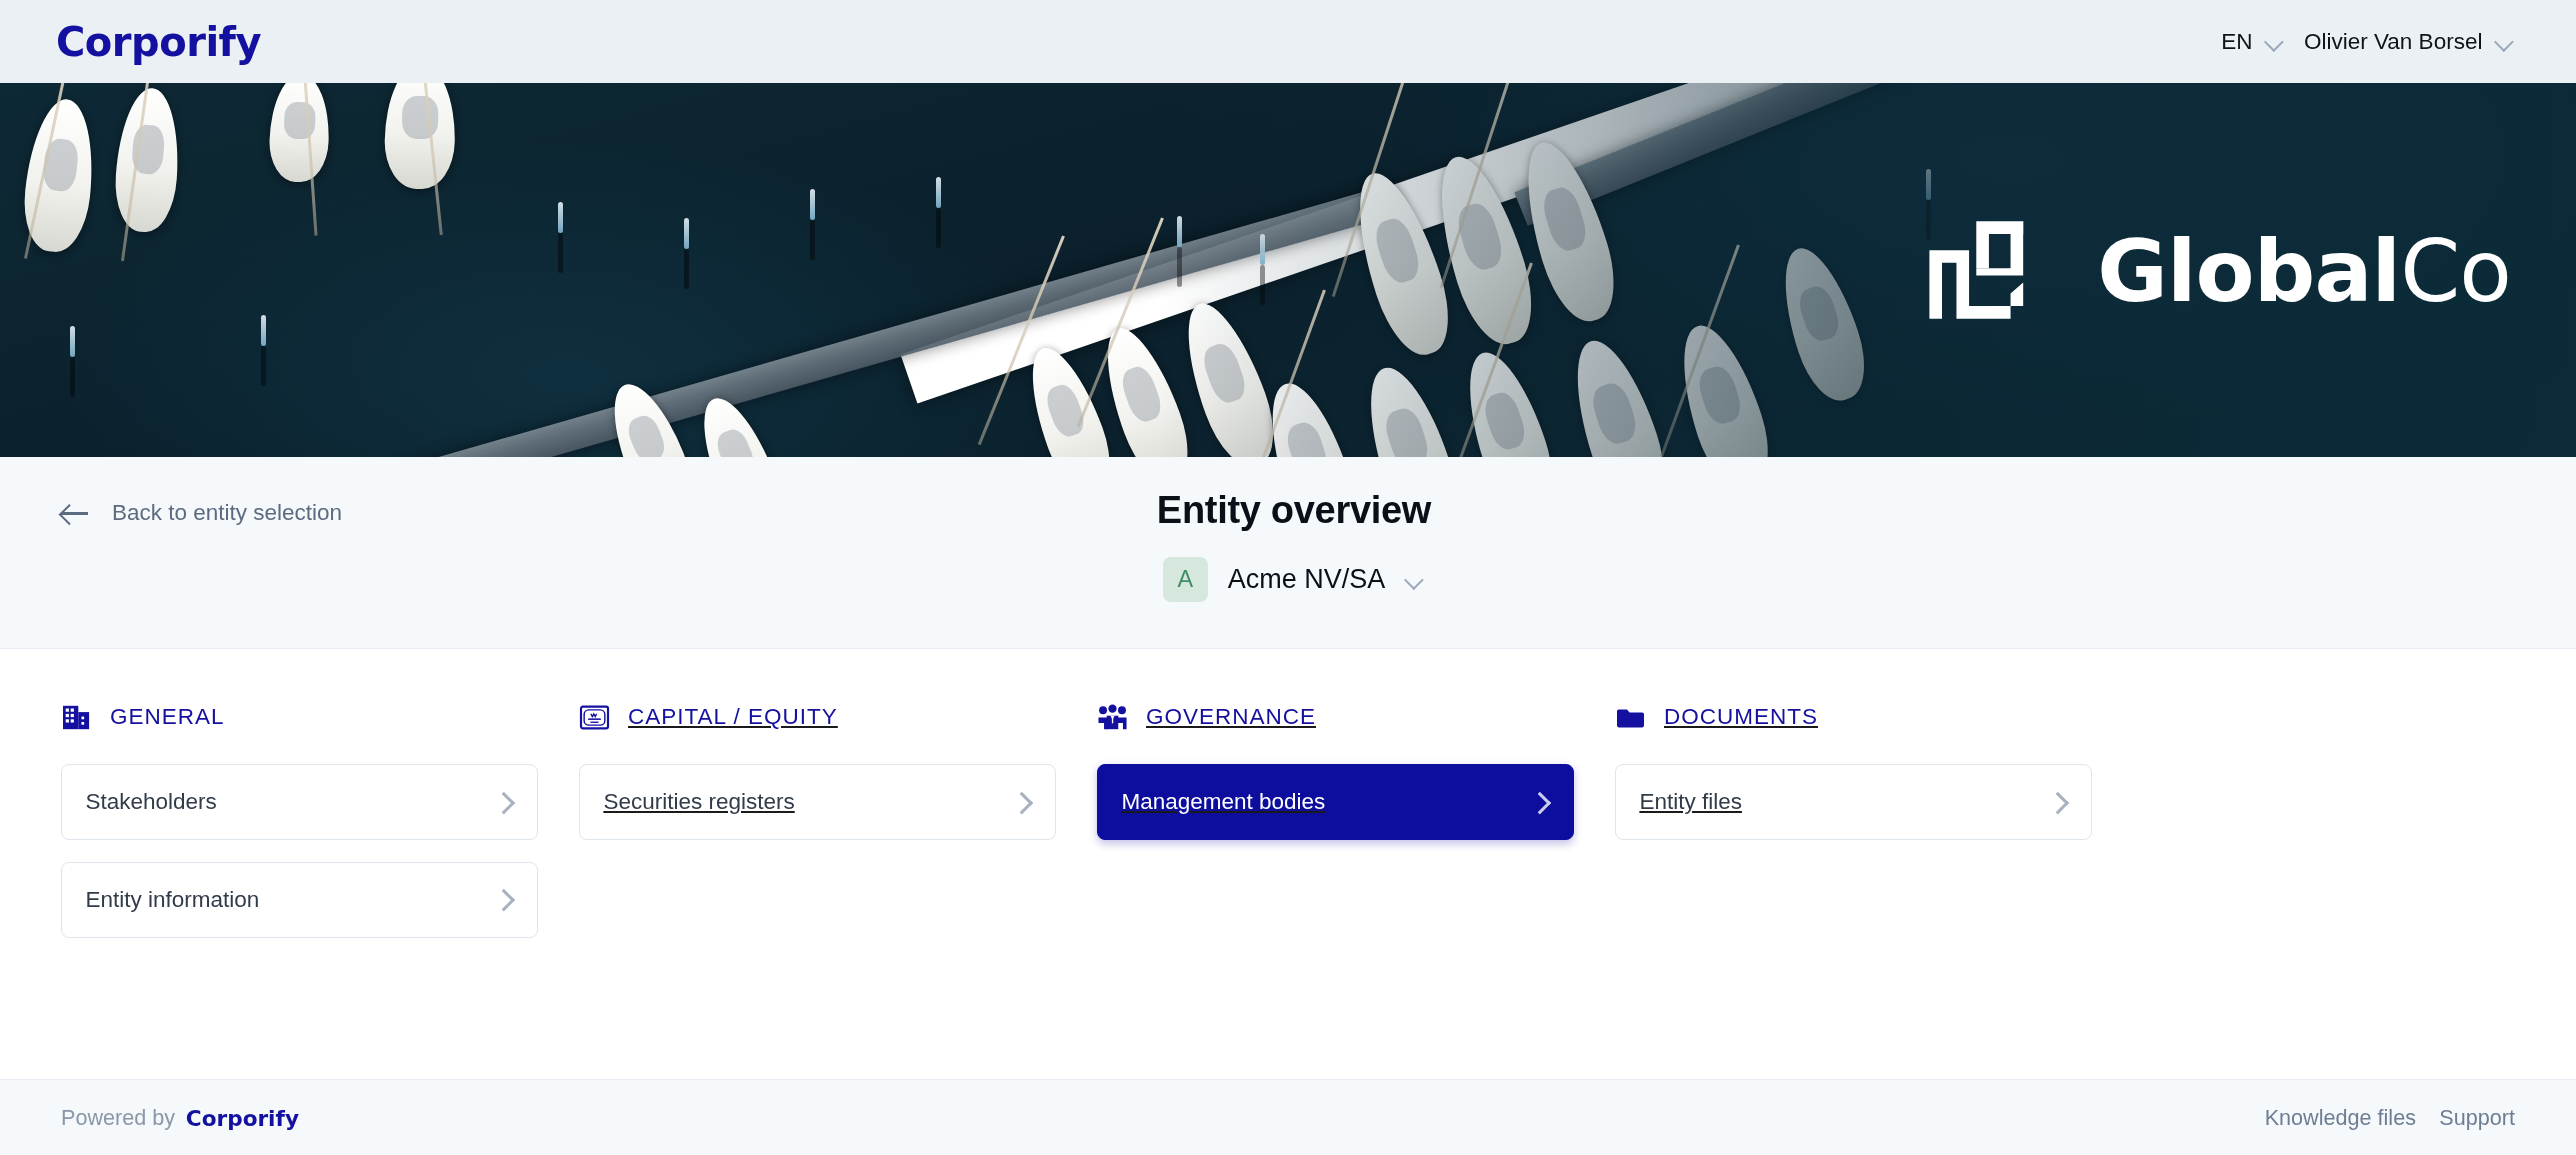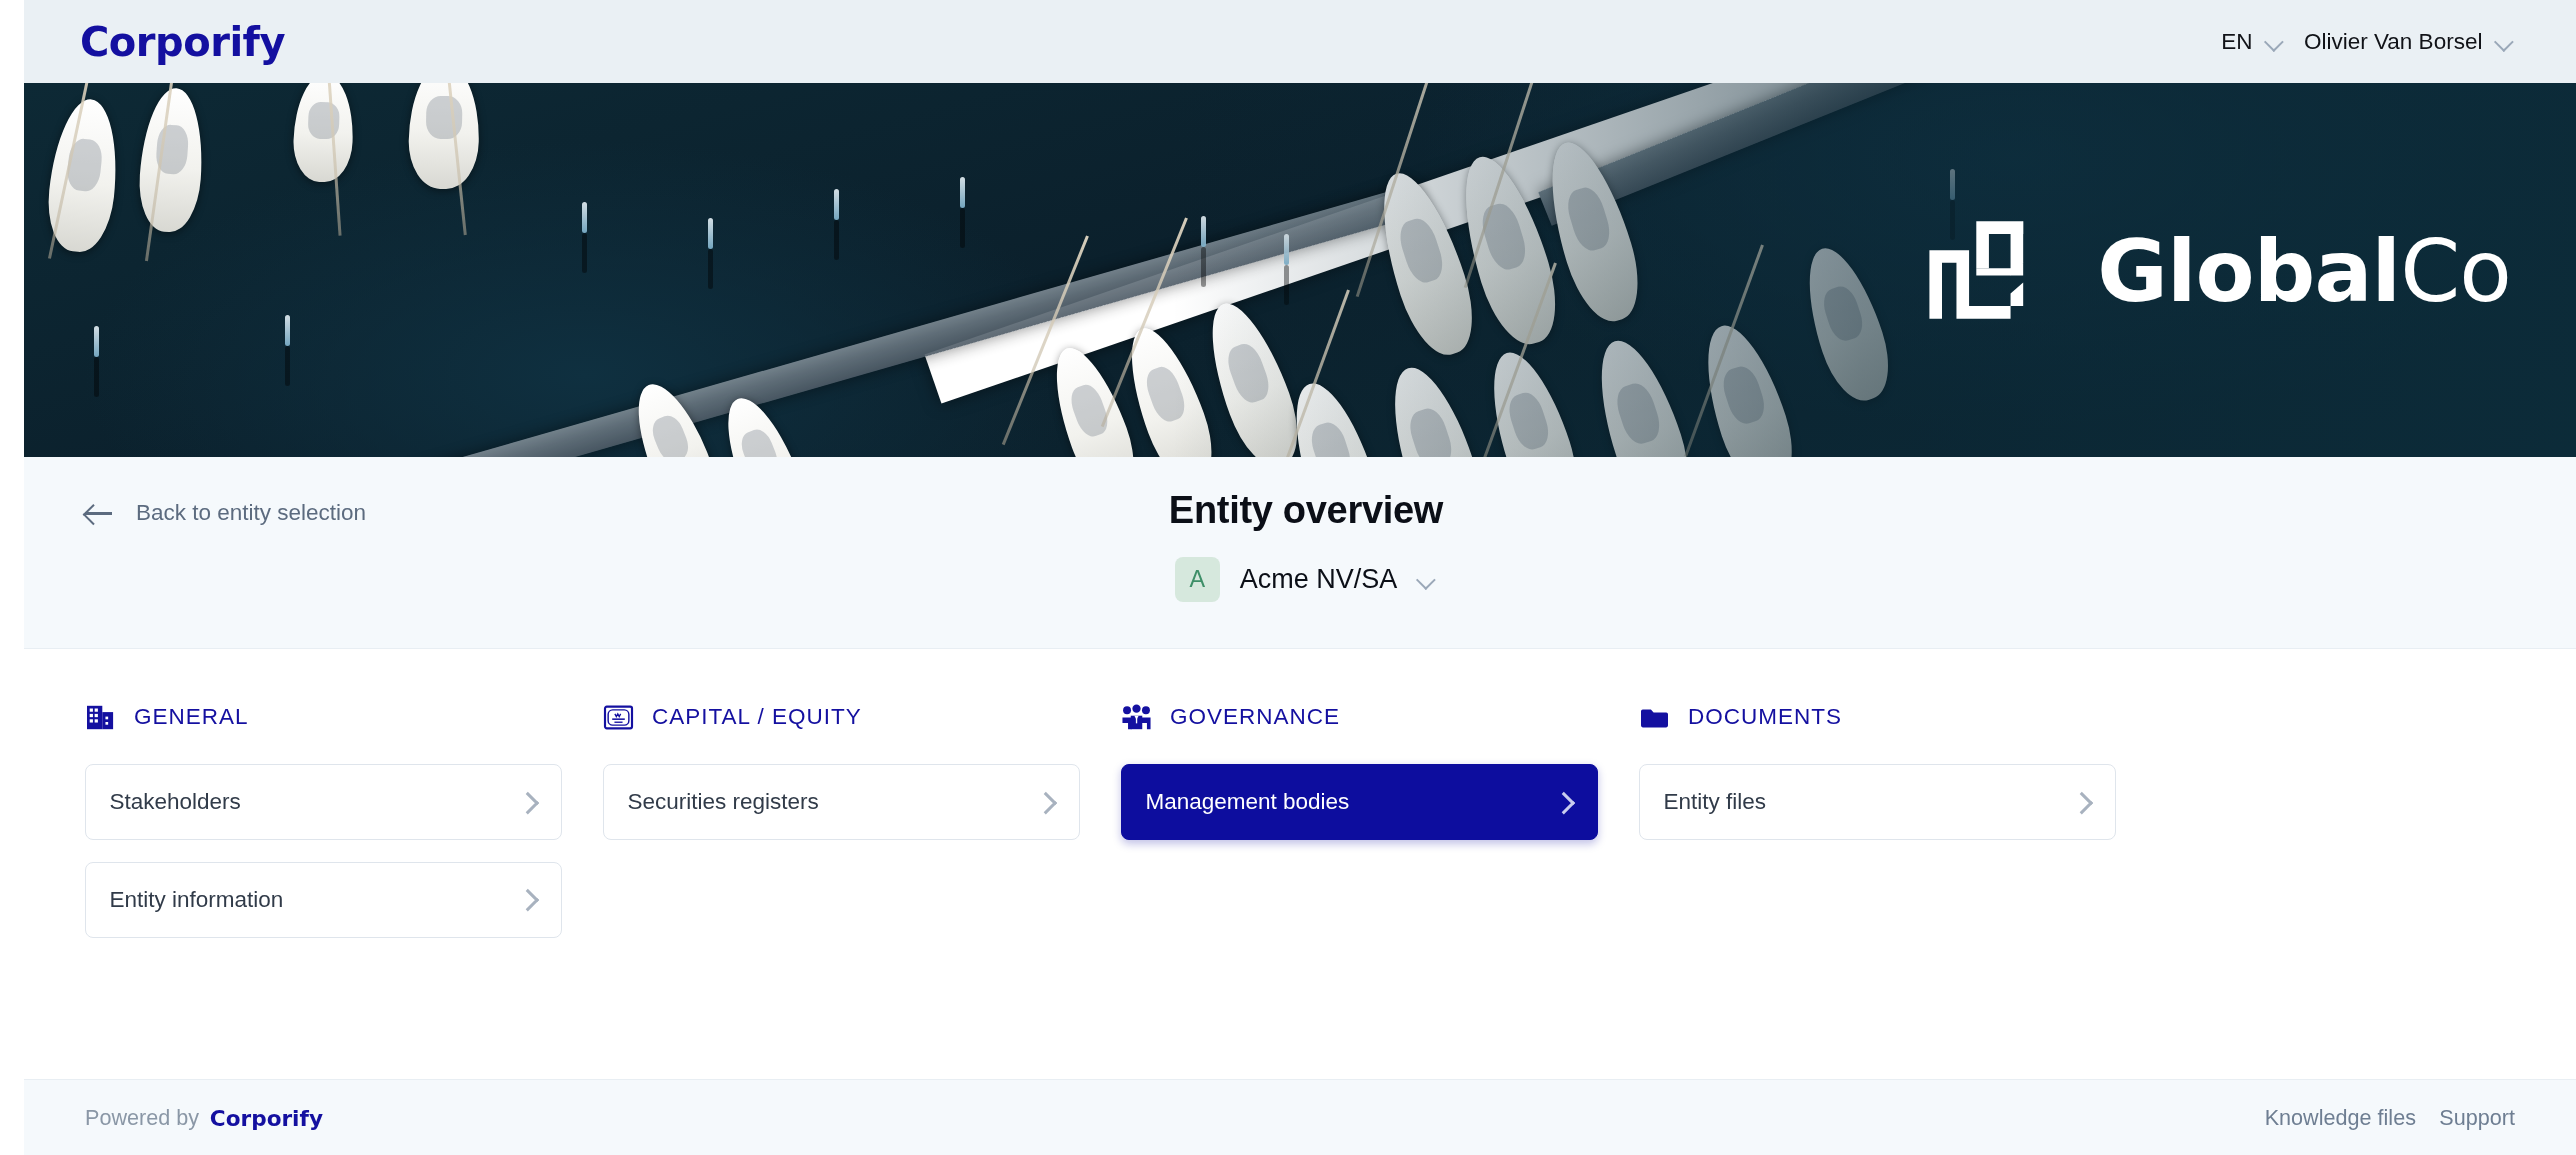--- a/index.html
+++ b/index.html
@@ -11,21 +11,21 @@
     overflow: hidden;
   }
 
   body {
     font-family: "Liberation Sans", sans-serif;
     background: #ffffff;
     color: #1a1a1a;
     -webkit-font-smoothing: antialiased;
   }
 
-  .page { width: 2576px; height: 1156px; display: flex; flex-direction: column; position: relative; padding-left: 24px; }
+  .page { width: 2576px; height: 1156px; display: flex; flex-direction: column; position: relative; }
 
   
   .topbar {
     height: 83px;
     background: #eaf0f4;
     display: flex;
     align-items: center;
     justify-content: space-between;
     padding: 0 61px 0 56px;
     flex: 0 0 83px;
@@ -184,21 +184,21 @@
   .entity-name { font-size: 27px; color: #0b0f17; }
 
   
   .main {
     flex: 1 1 auto;
     background: #ffffff;
     padding: 52px 61px 0 61px;
   }
   .cols { display: flex; gap: 0; }
   .col { width: 518px; }
-  .col + .col { margin-left: 0; }
+  .col + .col { margin-left: 0; text-decoration: underline; }
   .sec-head {
     display: flex; align-items: center; gap: 18px;
     margin-bottom: 31px; height: 32px;
   }
   .sec-title {
     font-size: 22.5px; color: #1410a0; letter-spacing: 1px; font-weight: 400;
   }
   .sec-icon { width: 31px; height: 27px; display:block; flex:0 0 auto; }
 
   .card {

